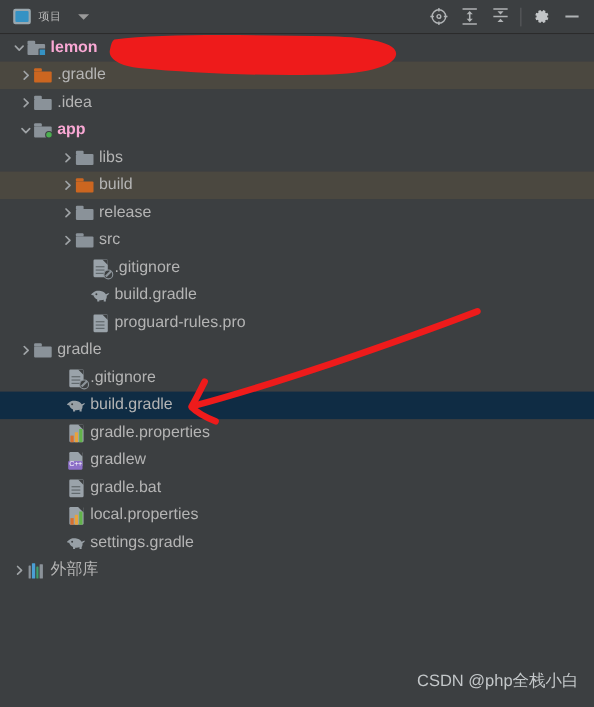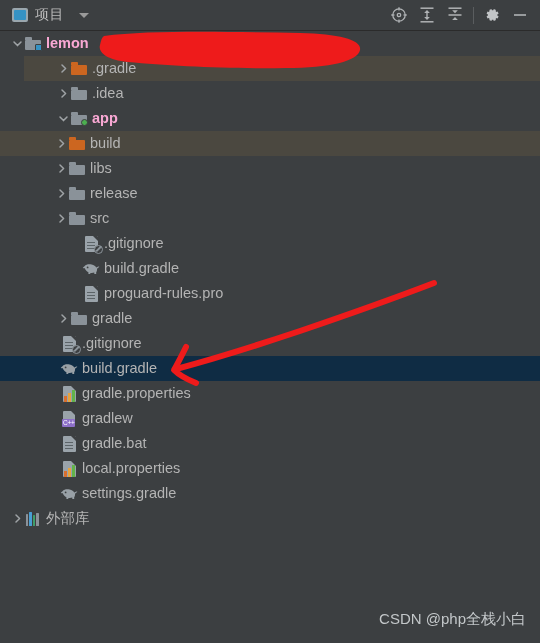--- a/index.html
+++ b/index.html
@@ -30,21 +30,21 @@
   }
   .proj-icon::after {
     content: "";
     position: absolute; left: 2px; top: 2px;
     width: 12px; height: 10px;
     background: #3592c4;
     border-radius: 1px;
   }
   #header-title {
     color: #bbbbbb;
-    font-size: 14px;
+    font-size: 10px;
     letter-spacing: .5px;
   }
   .caret-down {
     width: 0; height: 0;
     border-left: 5px solid transparent;
     border-right: 5px solid transparent;
     border-top: 5px solid #9a9a9a;
     margin-left: 8px;
   }
   #header-actions {
@@ -95,21 +95,21 @@
   }
   .label {
     color: #b4b4b4;
     font-size: 14.5px;
     line-height: 1;
   }
   .label.bold { font-weight: bold; color: #f9a8d4; }
 
   
   .ind0 { padding-left: 10px; }
-  .ind1 { padding-left: 32px; margin-left: 24px; }
+  .ind1 { padding-left: 16px; }
   .ind2 { padding-left: 54px; }
   .ind-noarrow1 { padding-left: 46px; }
   .ind-noarrow2 { padding-left: 68px; }
 
   
   .folder {
     width: 16px; height: 13px;
     position: relative;
   }
   .folder .tab {
@@ -379,47 +379,47 @@
       </span>
       <span class="nodeicon">
         <span class="folder gray">
           <span class="tab"></span>
           <span class="body"></span>
           <span class="badge-dot green"></span>
         </span>
       </span>
       <span class="label bold">app</span>
     </div>
+    <div class="row ind2">
+      <span class="twisty">
+        <svg width="13" height="13" viewBox="0 0 13 13">
+          <path fill="none" stroke="#9fa3a6" stroke-width="1.5" stroke-linecap="round" stroke-linejoin="round" d="M5,3 L8.6,6.5 L5,10"></path>
+        </svg>
+      </span>
+      <span class="nodeicon">
+        <span class="folder gray">
+          <span class="tab"></span>
+          <span class="body"></span>
+        </span>
+      </span>
+      <span class="label">libs</span>
+    </div>
     <div class="row hl ind2">
       <span class="twisty">
         <svg width="13" height="13" viewBox="0 0 13 13">
           <path fill="none" stroke="#9fa3a6" stroke-width="1.5" stroke-linecap="round" stroke-linejoin="round" d="M5,3 L8.6,6.5 L5,10"></path>
         </svg>
       </span>
       <span class="nodeicon">
         <span class="folder orange">
           <span class="tab"></span>
           <span class="body"></span>
         </span>
       </span>
       <span class="label">build</span>
-    </div>
-    <div class="row ind2">
-      <span class="twisty">
-        <svg width="13" height="13" viewBox="0 0 13 13">
-          <path fill="none" stroke="#9fa3a6" stroke-width="1.5" stroke-linecap="round" stroke-linejoin="round" d="M5,3 L8.6,6.5 L5,10"></path>
-        </svg>
-      </span>
-      <span class="nodeicon">
-        <span class="folder gray">
-          <span class="tab"></span>
-          <span class="body"></span>
-        </span>
-      </span>
-      <span class="label">libs</span>
     </div>
     <div class="row ind2">
       <span class="twisty">
         <svg width="13" height="13" viewBox="0 0 13 13">
           <path fill="none" stroke="#9fa3a6" stroke-width="1.5" stroke-linecap="round" stroke-linejoin="round" d="M5,3 L8.6,6.5 L5,10"></path>
         </svg>
       </span>
       <span class="nodeicon">
         <span class="folder gray">
           <span class="tab"></span>

